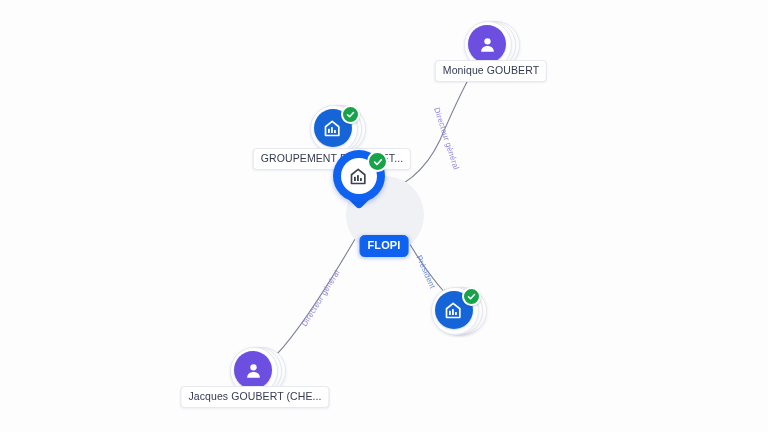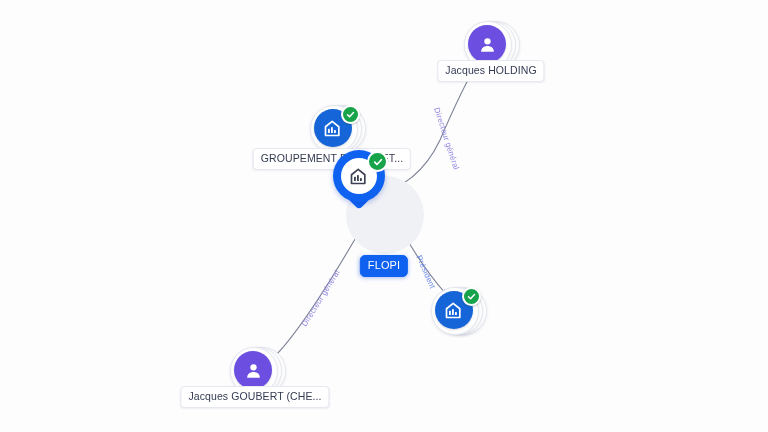--- a/index.html
+++ b/index.html
@@ -167,25 +167,24 @@
     border-radius: 4px;
     background: #ffffff;
     border: 1px solid #e7e9f0;
     color: #333a52;
     box-shadow: 0 1px 2px rgba(30, 40, 80, 0.07);
   }
   .node-label.selected {
     background: #0f62f0;
     border-color: #0f62f0;
     color: #ffffff;
-    font-weight: normal;
+    font-weight: bold;
     font-size: 11px;
     border-radius: 5px;
     box-shadow: 0 1px 4px rgba(15, 70, 210, 0.35);
-    margin-top: 20px;
   }
 
   
   .edge-label {
     position: absolute;
     white-space: nowrap;
     font-size: 8px;
     line-height: 1;
     letter-spacing: 0.2px;
     transform-origin: 0 50%;
@@ -229,21 +228,21 @@
         <div class="card c1"></div>
         <div class="icon-circle person">
           <svg width="19" height="19" viewBox="0 0 24 24" fill="#ffffff">
             <circle cx="12" cy="8" r="4"></circle>
             <path d="M4 21c0-4.4 3.6-7 8-7s8 2.6 8 7z"></path>
           </svg>
         </div>
       </div>
     </div>
   </div>
-  <div class="node-label" style="left:491px; top:60px;">Jacques HOLDING</div>
+  <div class="node-label" style="left:491px; top:60px;">Monique GOUBERT</div>
 
   <div class="node" style="left:337px; top:128px;">
     <div class="node-visual">
       <div class="stack">
         <div class="card c3"></div>
         <div class="card c2"></div>
         <div class="card c1"></div>
         <div class="icon-circle company">
           <svg width="20" height="20" viewBox="0 0 24 24" fill="#ffffff">
             <path d="M3 10.5 11 4l8 6.5V21H3z" fill="none" stroke="#ffffff" stroke-width="2" stroke-linejoin="round"></path>

